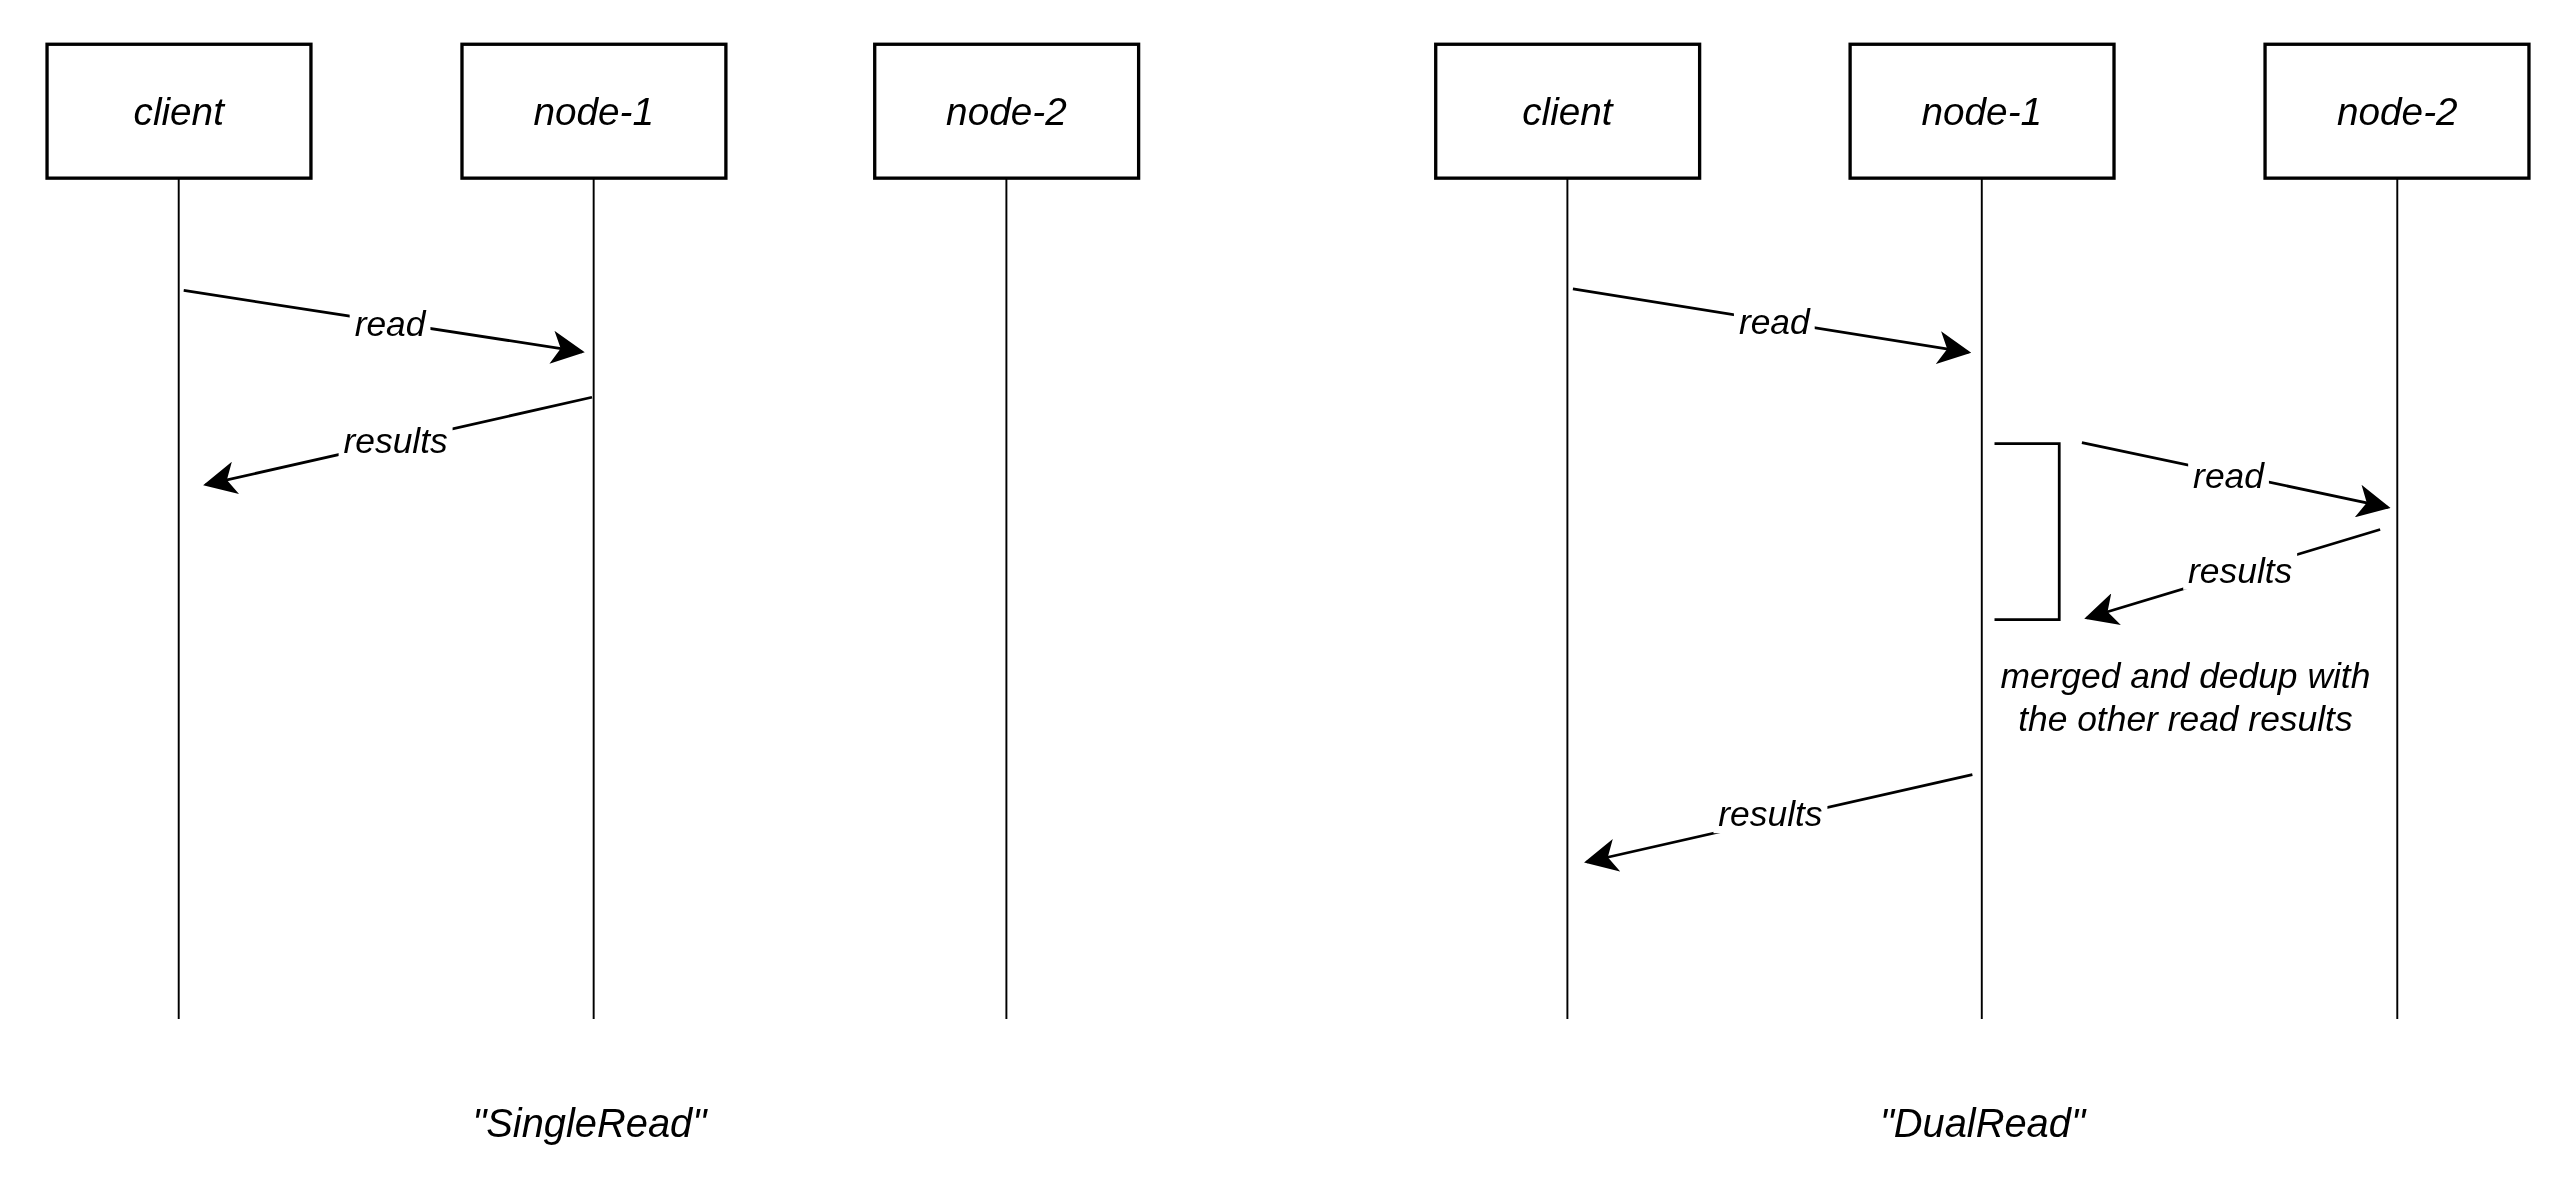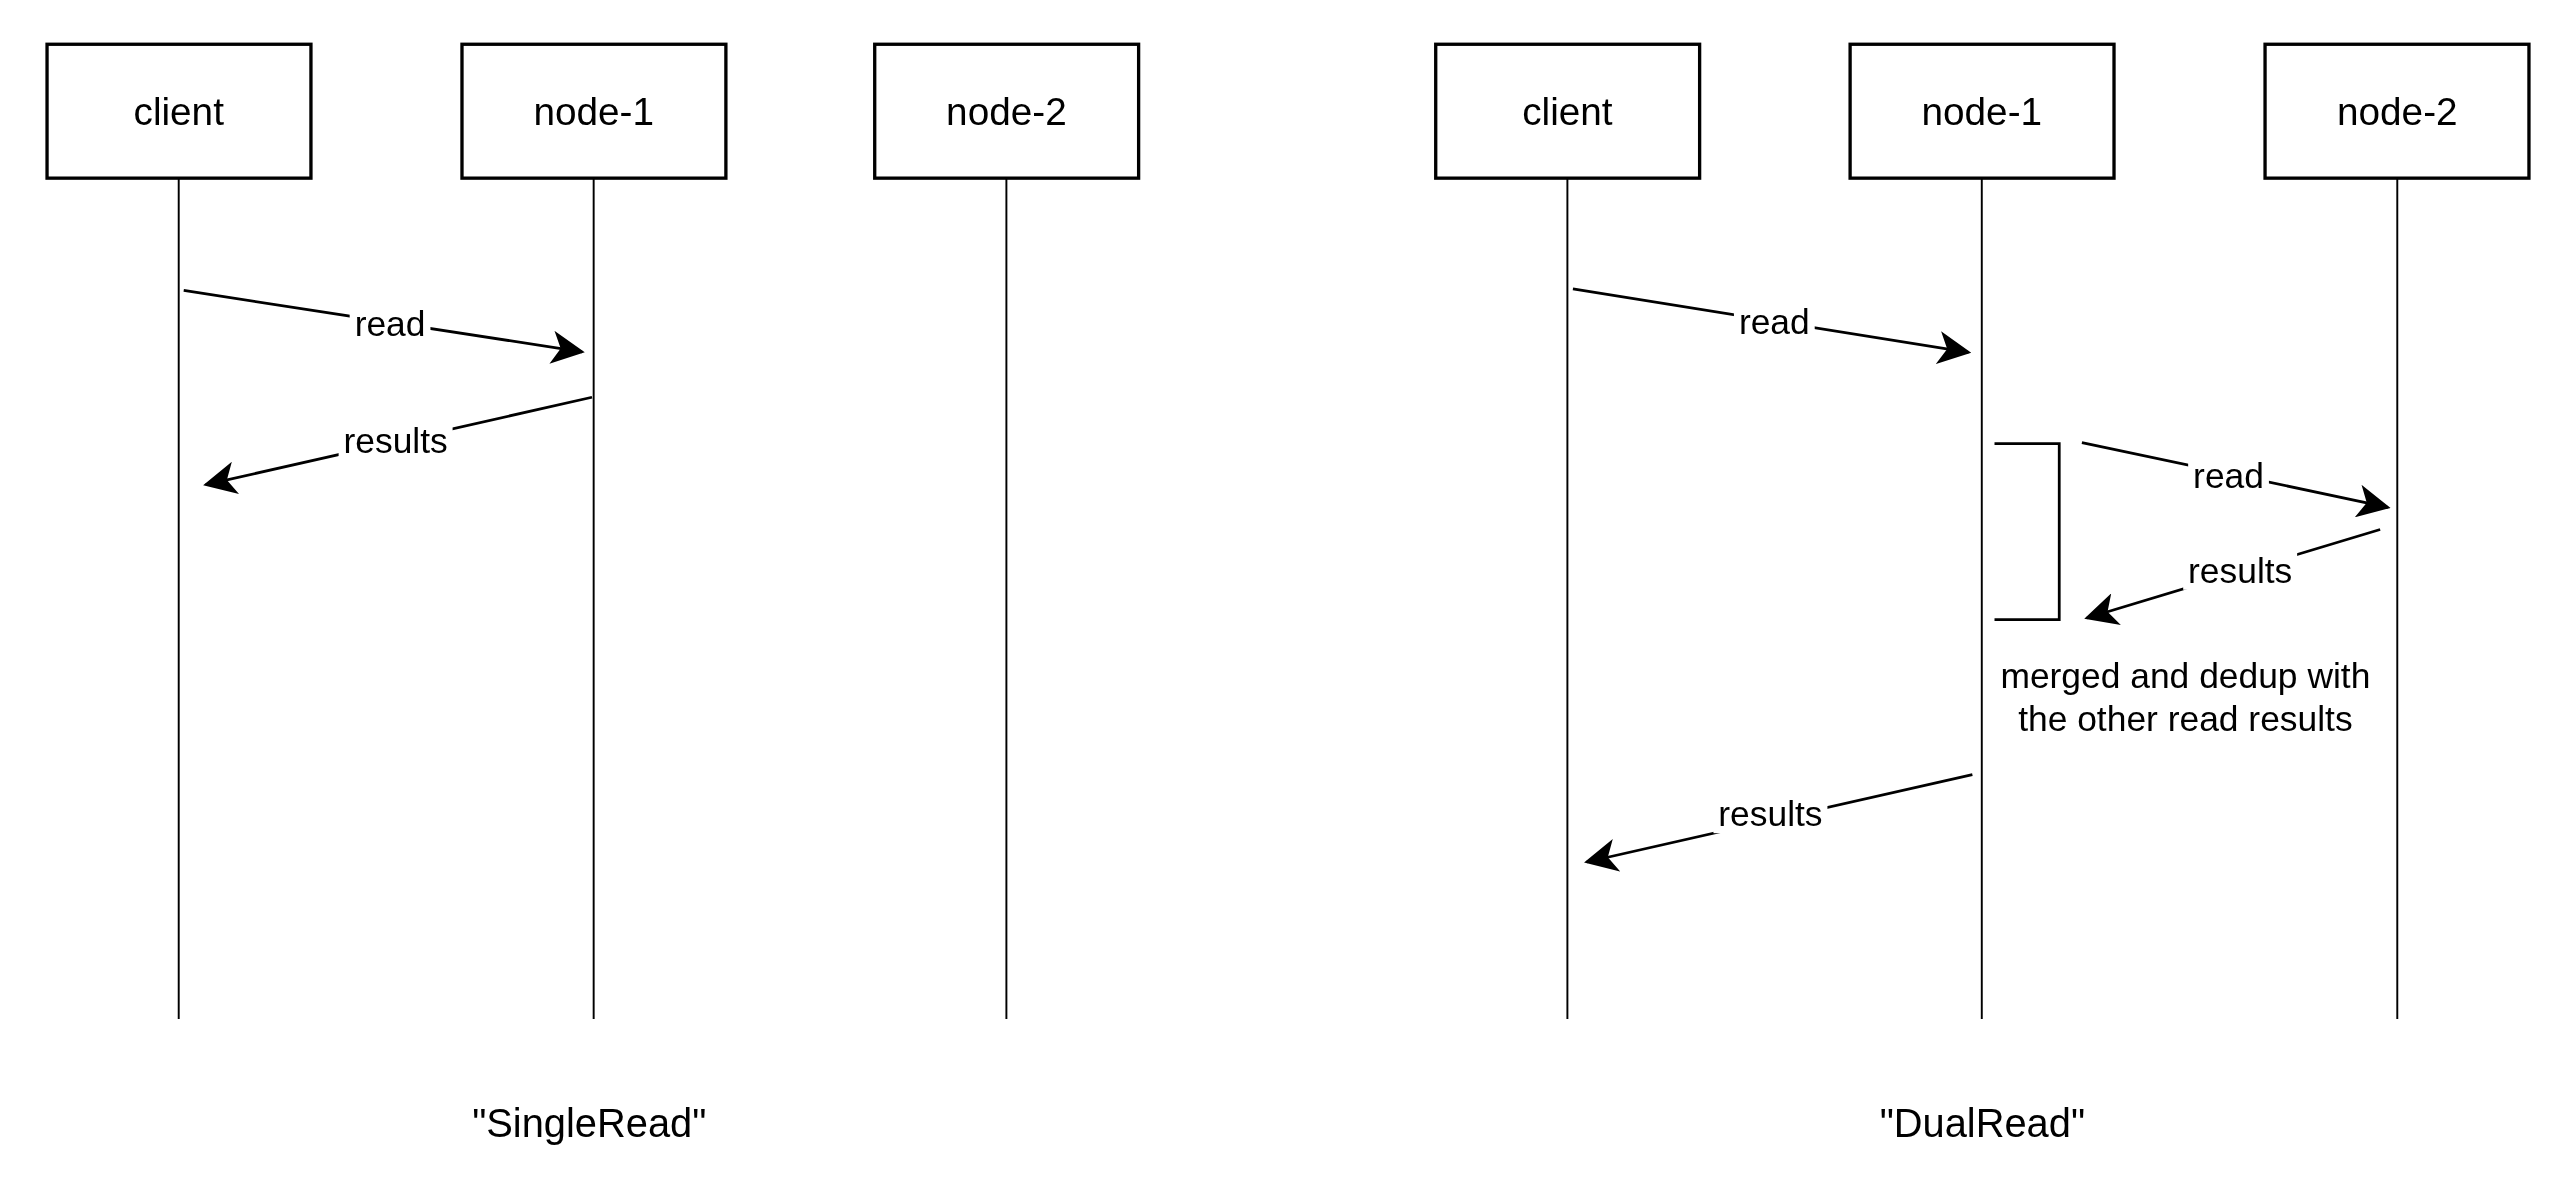--- a/index.html
+++ b/index.html
@@ -3,20 +3,21 @@
 <meta charset="utf-8">
 <style>
   html, body {
     margin: 0;
     padding: 0;
     background: #ffffff;
   }
   .canvas-wrap {
     width: 100%;
     background: #ffffff;
+    font-style: italic;
   }
   svg {
     display: block;
     width: 100%;
     height: auto;
     background: #ffffff;
   }
   .actor {
     fill: #ffffff;
     stroke: #000000;

